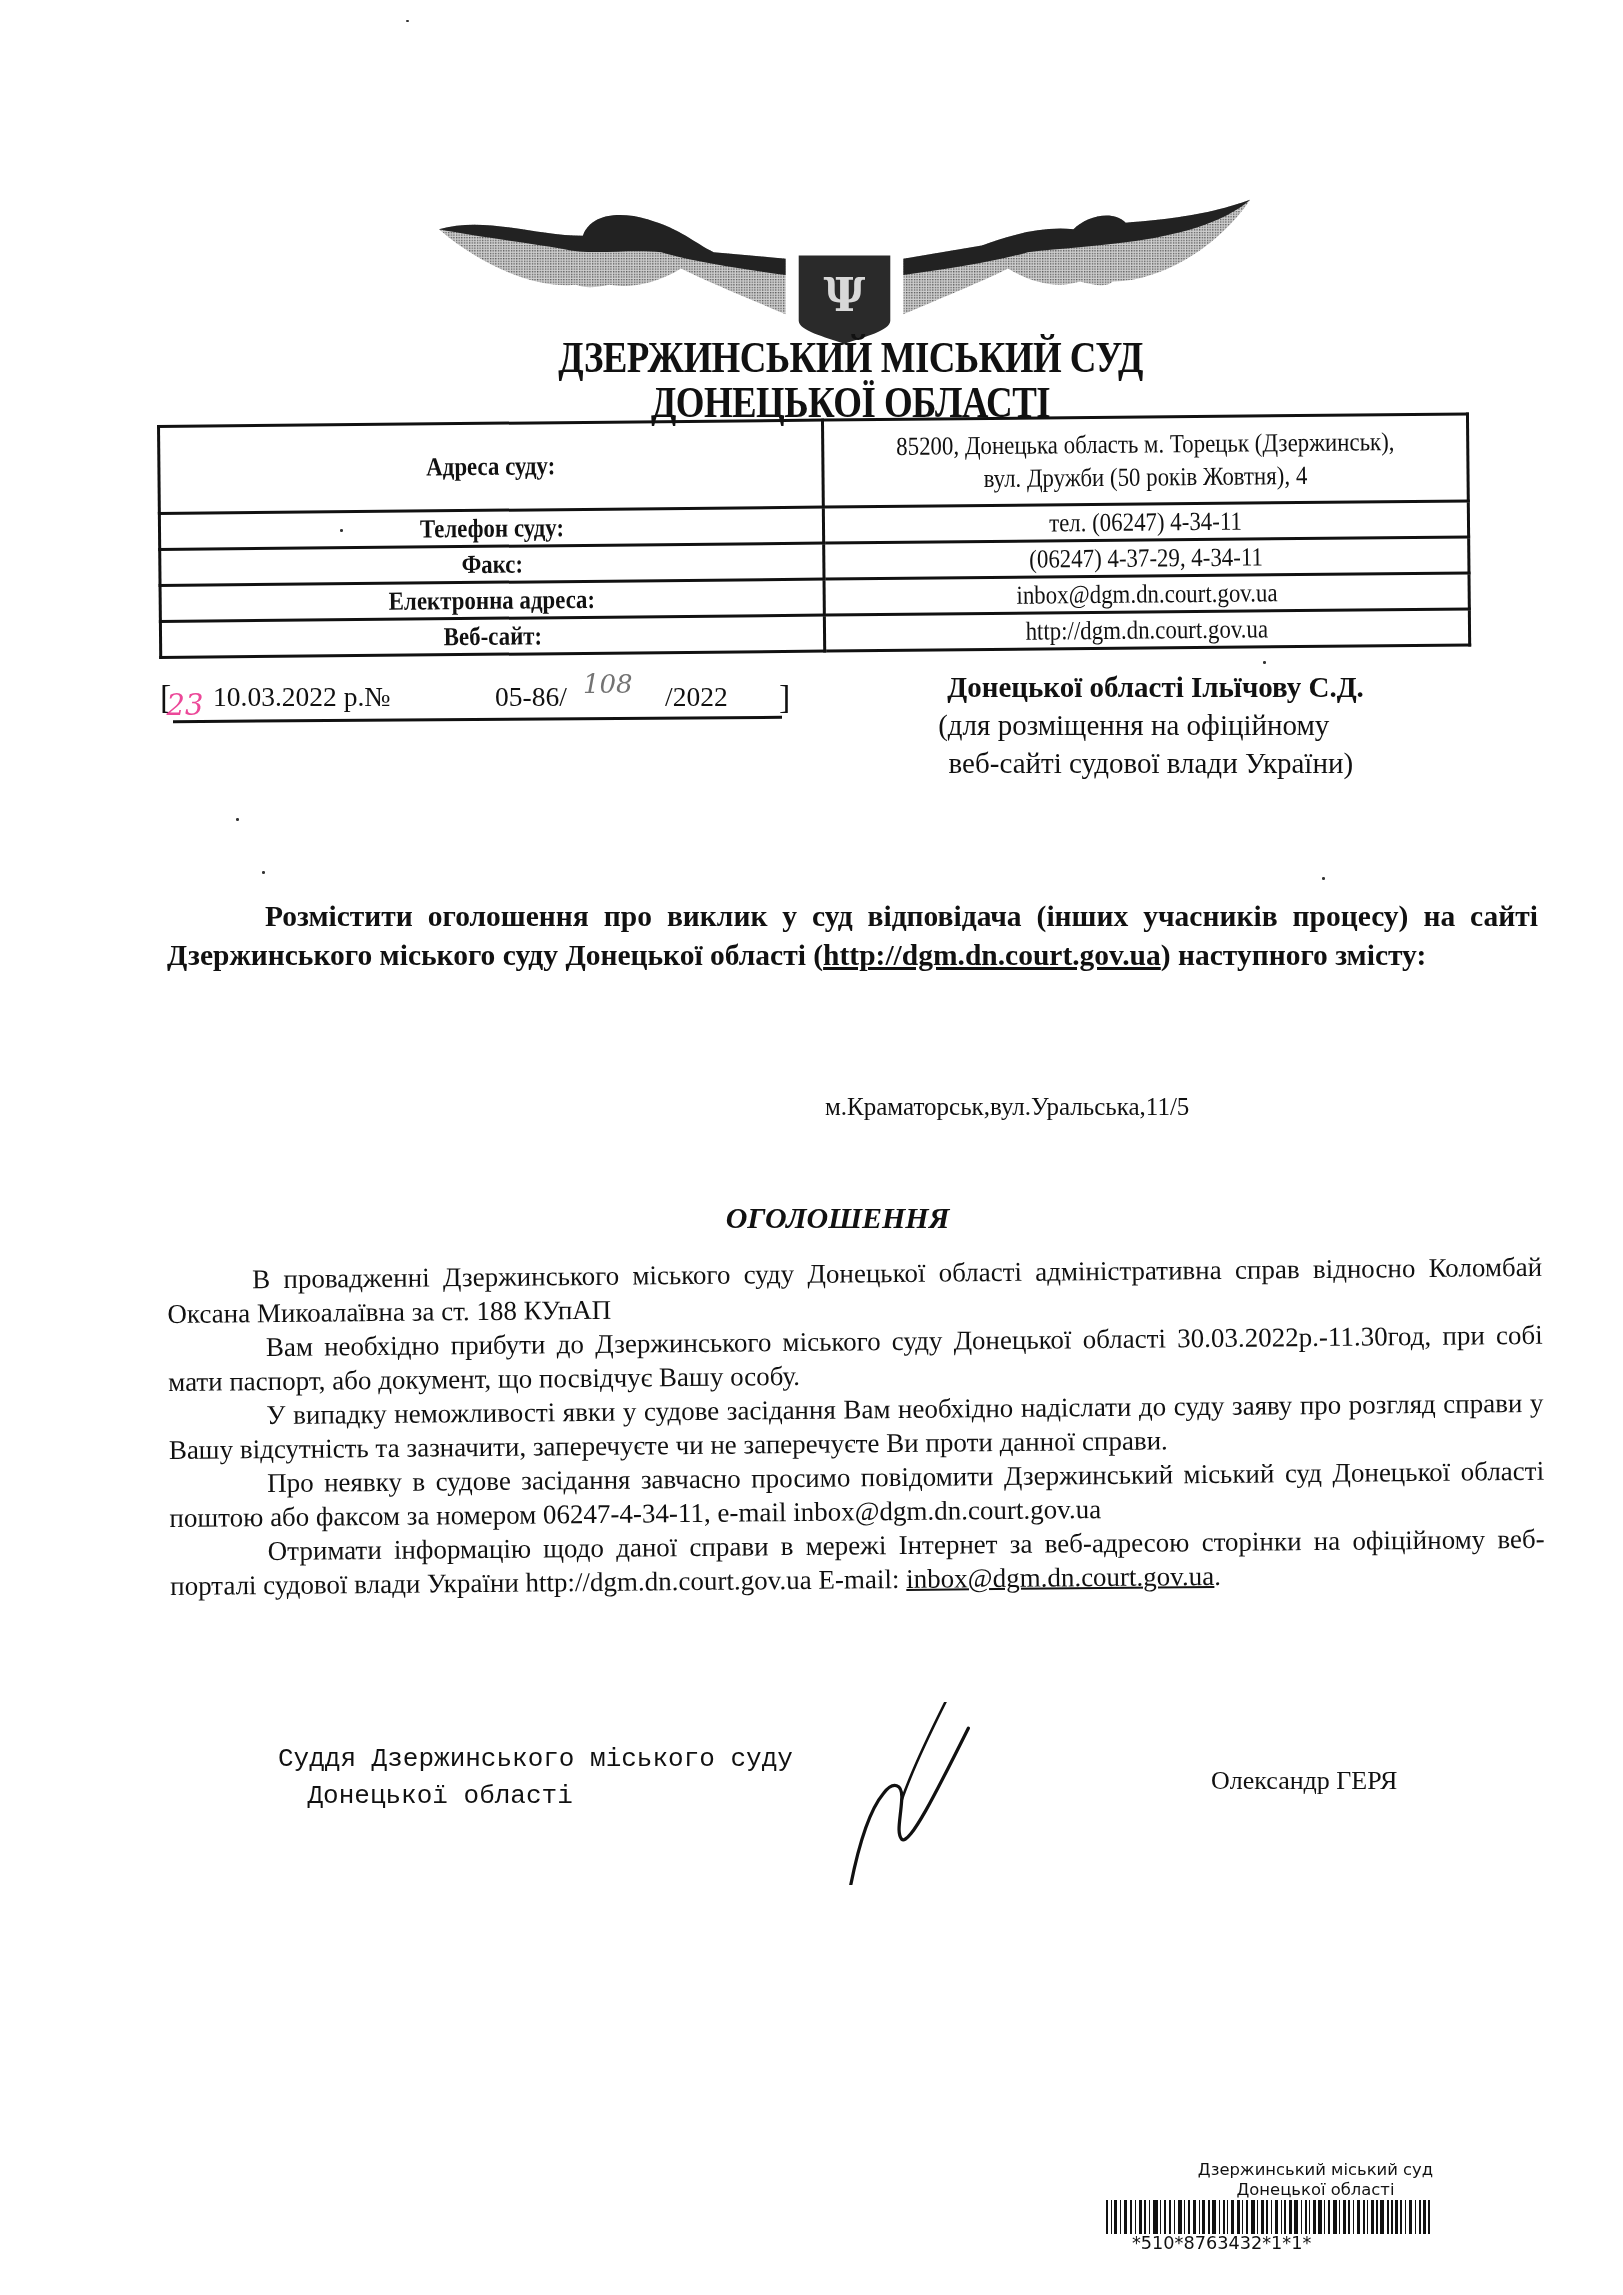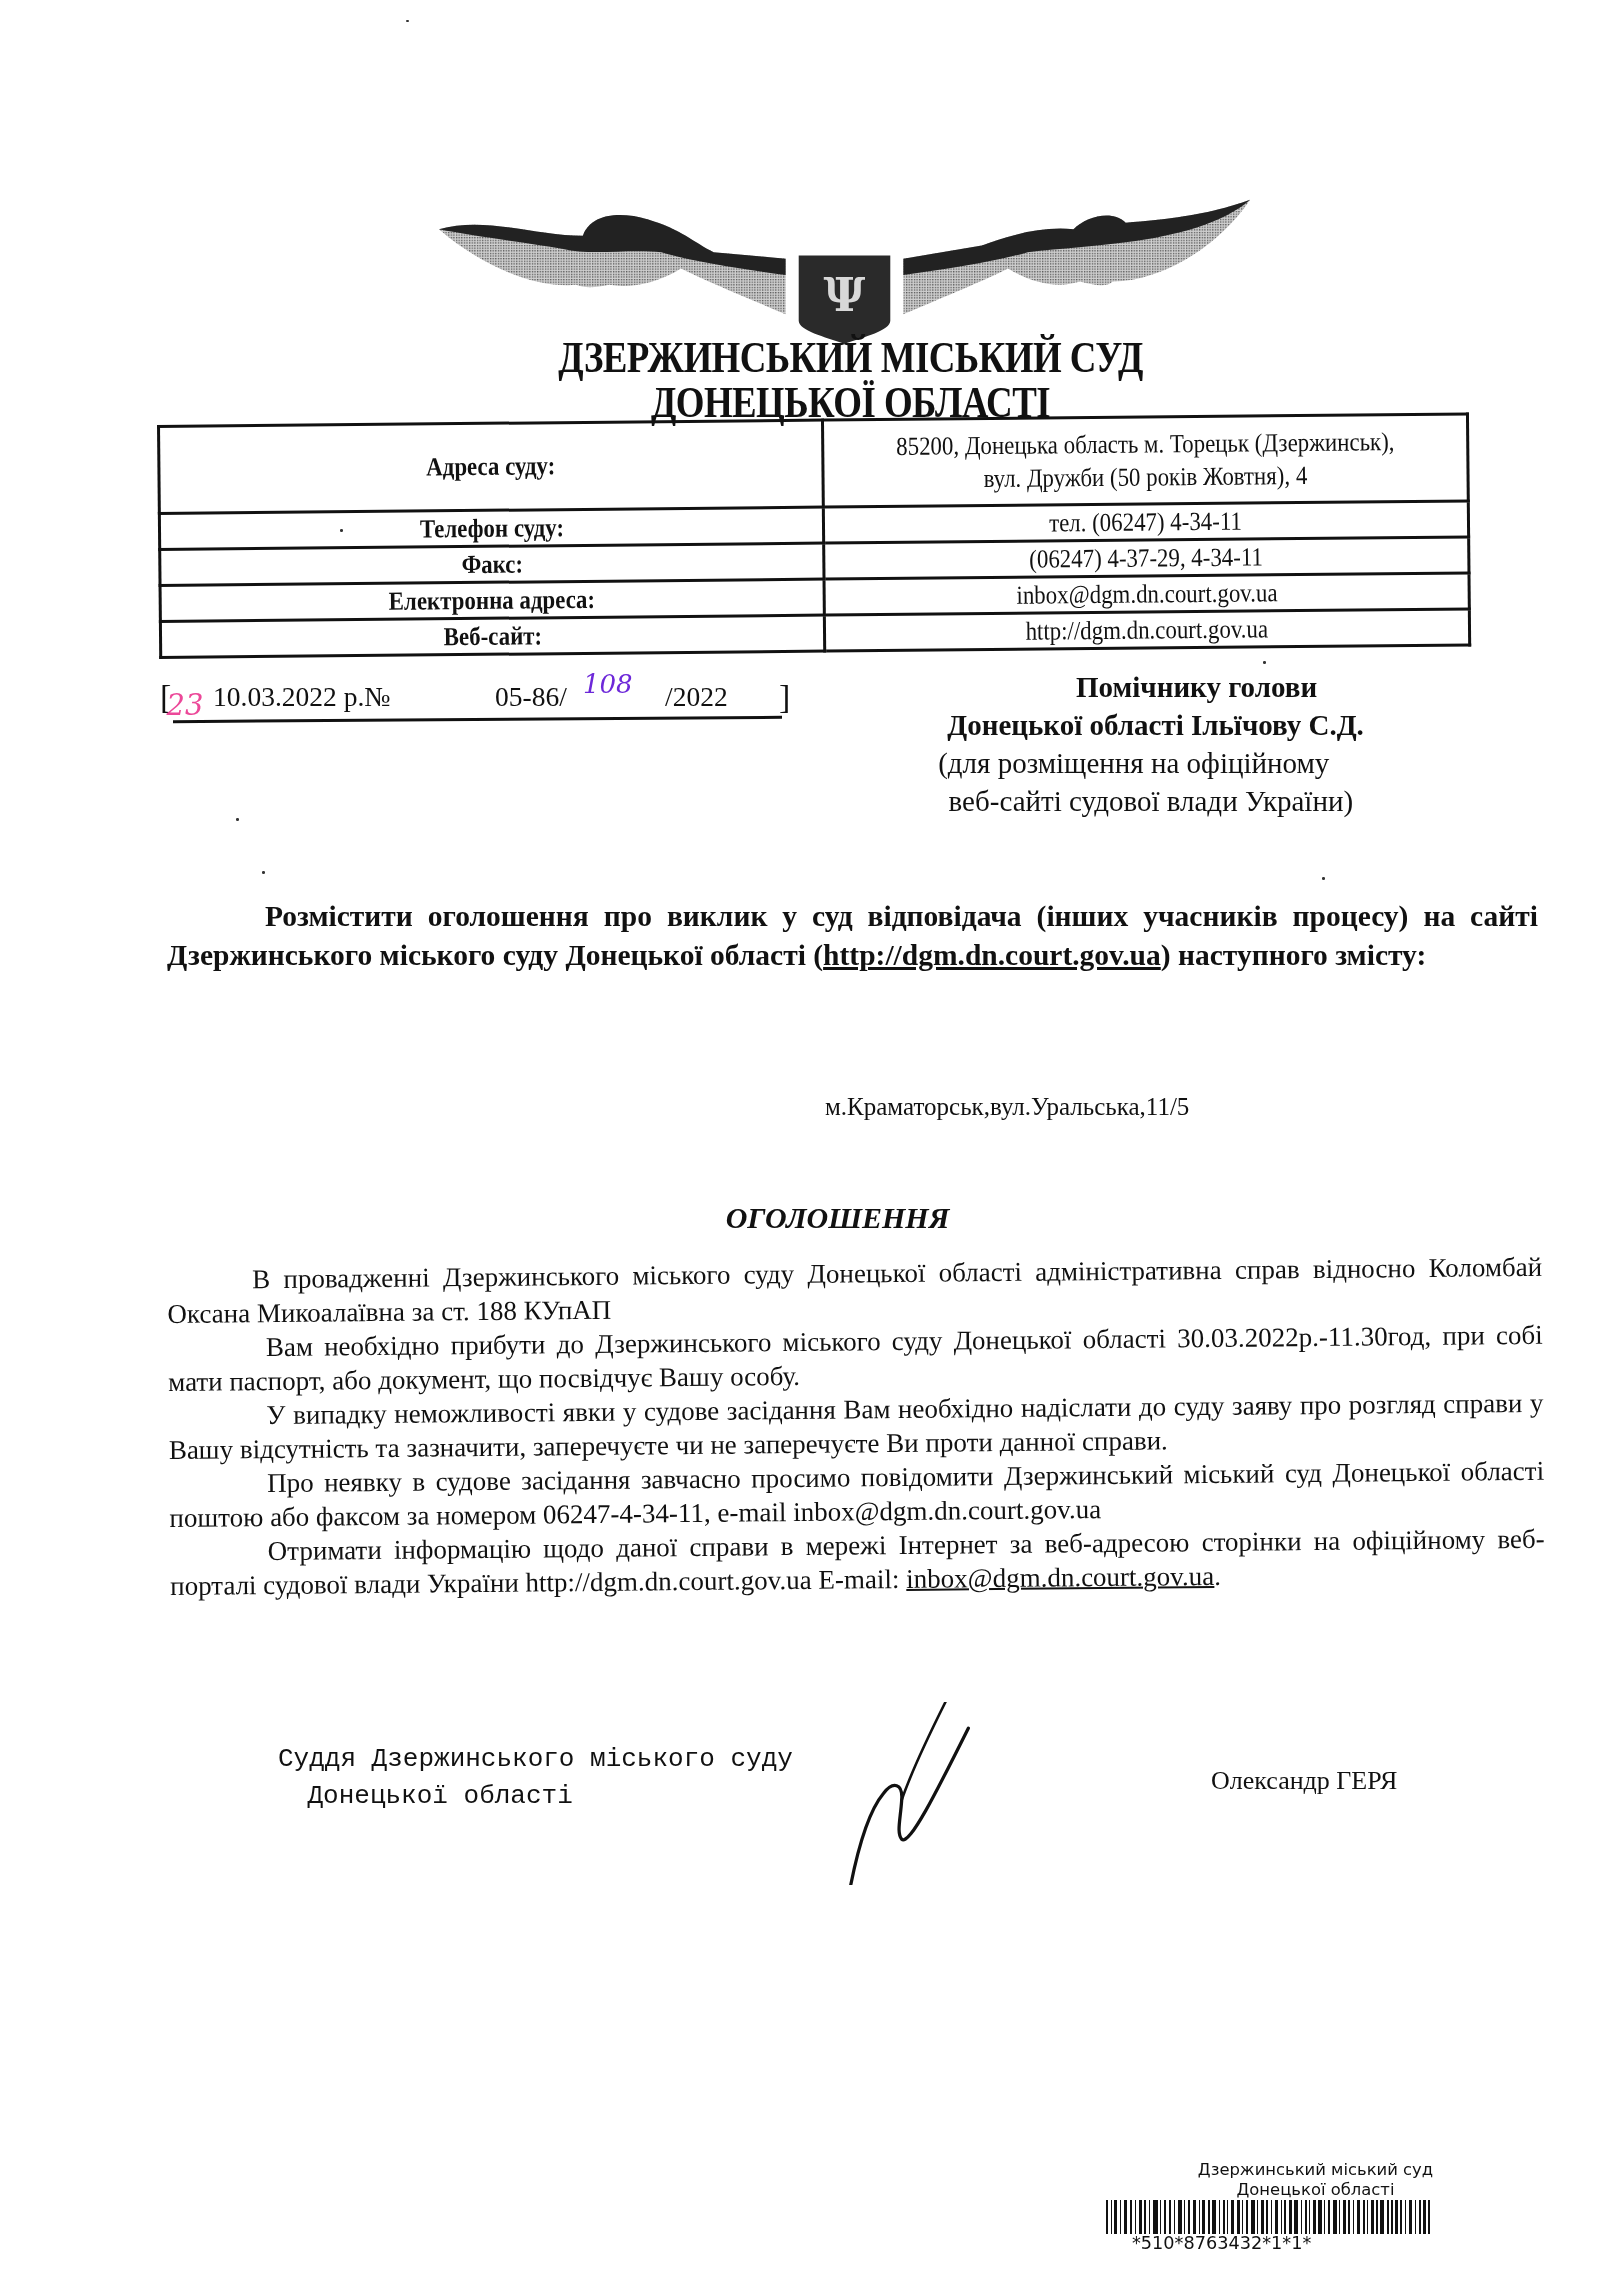--- a/index.html
+++ b/index.html
@@ -31,21 +31,21 @@
   #contacts-table td.lbl { width: 648px; text-align: center; font-weight: bold; }
   #contacts-table td.val { text-align: center; line-height: 33px; }
   #contacts-table tr.addr td { height: 84px; }
   .narrow { display: inline-block; transform: scaleX(0.88); transform-origin: center; white-space: nowrap; }
 
   
   #outgoing-line { left: 164px; top: 681px; width: 628px; height: 39px; font-size: 27.5px; }
   #outgoing-line .bracket { position: absolute; top: -2.6px; font-size: 34px; }
   #outgoing-line .underline { position: absolute; left: 9.2px; top: 37px; width: 609px; height: 2.6px; background: #111; transform: rotate(-0.4deg); }
   #handwritten-day { position: absolute; left: 2.6px; top: 6.5px; font-family: "DejaVu Serif", serif; font-style: italic; font-size: 29px; color: #ec4899; }
-  #handwritten-num { position: absolute; left: 419px; top: -11.8px; font-family: "DejaVu Serif", serif; font-style: italic; font-size: 26px; color: #6d28d9; }
+  #handwritten-num { position: absolute; left: 419px; top: -11.8px; font-family: "DejaVu Serif", serif; font-style: italic; font-size: 26px; color: #737373; }
 
   
   #recipient { left: 929px; top: 668px; width: 576px; font-size: 29px; line-height: 38px; }
   #recipient .b { font-weight: bold; }
 
   
   #request { left: 167px; top: 897px; width: 1371px; font-size: 29.5px; font-weight: bold; line-height: 39px; text-align: justify; text-indent: 98px; }
   #request a { color: #111; text-decoration: underline; text-decoration-thickness: 2.6px; }
 
   
@@ -131,21 +131,20 @@
   <span class="abs" style="left:13px; top:0;margin-left:36px;">10.03.2022 р.№</span>
   <span id="handwritten-day">23</span>
   <span class="abs" style="left:331px; top:0;">05-86/</span>
   <span id="handwritten-num">108</span>
   <span class="abs" style="left:501px; top:0;">/2022</span>
   <span class="underline"></span>
   <span class="bracket" style="left:615px;">]</span>
 </div>
 
 <div id="recipient" class="abs">
-  <div class="b" style="padding-left:147px;">Помічнику голови</div>
   <div class="b" style="padding-left:18.3px;">Донецької області Ільїчову С.Д.</div>
   <div style="padding-left:9.2px;">(для розміщення на офіційному</div>
   <div style="padding-left:19.6px;">веб-сайті судової влади України)</div>
 </div>
 
 <div id="request" class="abs">
   <span>Розмістити оголошення про виклик у суд відповідача (інших учасників процесу) на сайті Дзержинського міського суду Донецької області (</span><a>http://dgm.dn.court.gov.ua</a><span>) наступного змісту:</span>
 </div>
 
 <div id="addressee" class="abs">

